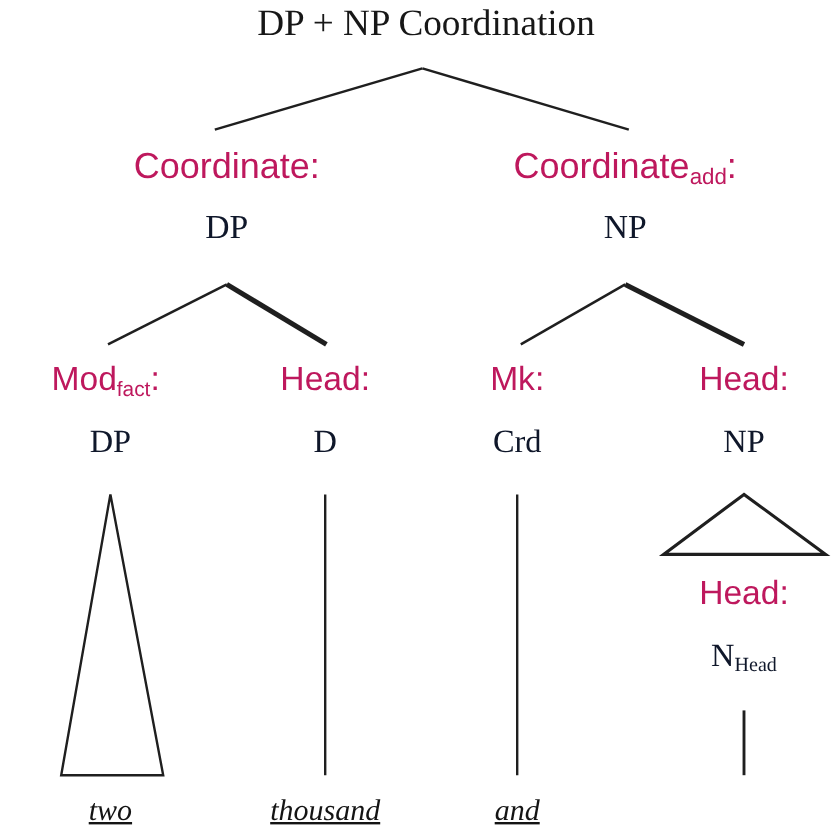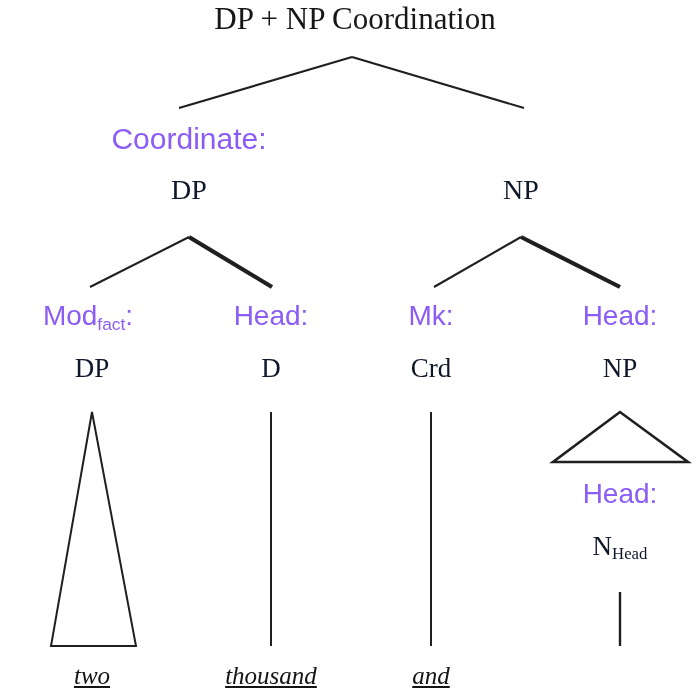--- a/index.html
+++ b/index.html
@@ -34,21 +34,21 @@
     position: absolute;
     white-space: nowrap;
     line-height: 1;
     text-align: center;
     transform: translateX(-50%);
   }
   
   .fn {
     font-family: "Liberation Sans", sans-serif;
     font-weight: 400;
-    color: #8b5cf6;
+    color: #be185d;
   }
   
   .cat {
     font-family: "Liberation Serif", serif;
     font-weight: 400;
     color: #0f172a;
   }
   
   .terminal {
     font-family: "Liberation Serif", serif;
@@ -101,20 +101,23 @@
     </g>
   </svg>
 
   <div class="tree-label title" style="left:331px; top:3px;">DP + NP Coordination</div>
 
   <div class="tree-label fn" style="left:165px; top:124px; font-size:30px;">
     <span>Coordinate:</span>
   </div>
   <div class="tree-label cat" style="left:165px; top:176px; font-size:28px;">DP</div>
 
+  <div class="tree-label fn" style="left:497px; top:124px; font-size:30px;">
+    <span>Coordinate</span><sub>add</sub><span>:</span>
+  </div>
   <div class="tree-label cat" style="left:497px; top:176px; font-size:28px;">NP</div>
 
   <div class="tree-label fn" style="left:64px; top:302px; font-size:28px;">
     <span>Mod</span><sub>fact</sub><span>:</span>
   </div>
   <div class="tree-label cat" style="left:68px; top:355px; font-size:27px;">DP</div>
 
   <div class="tree-label fn" style="left:247px; top:302px; font-size:28px;">Head:</div>
   <div class="tree-label cat" style="left:247px; top:355px; font-size:27px;">D</div>
 

